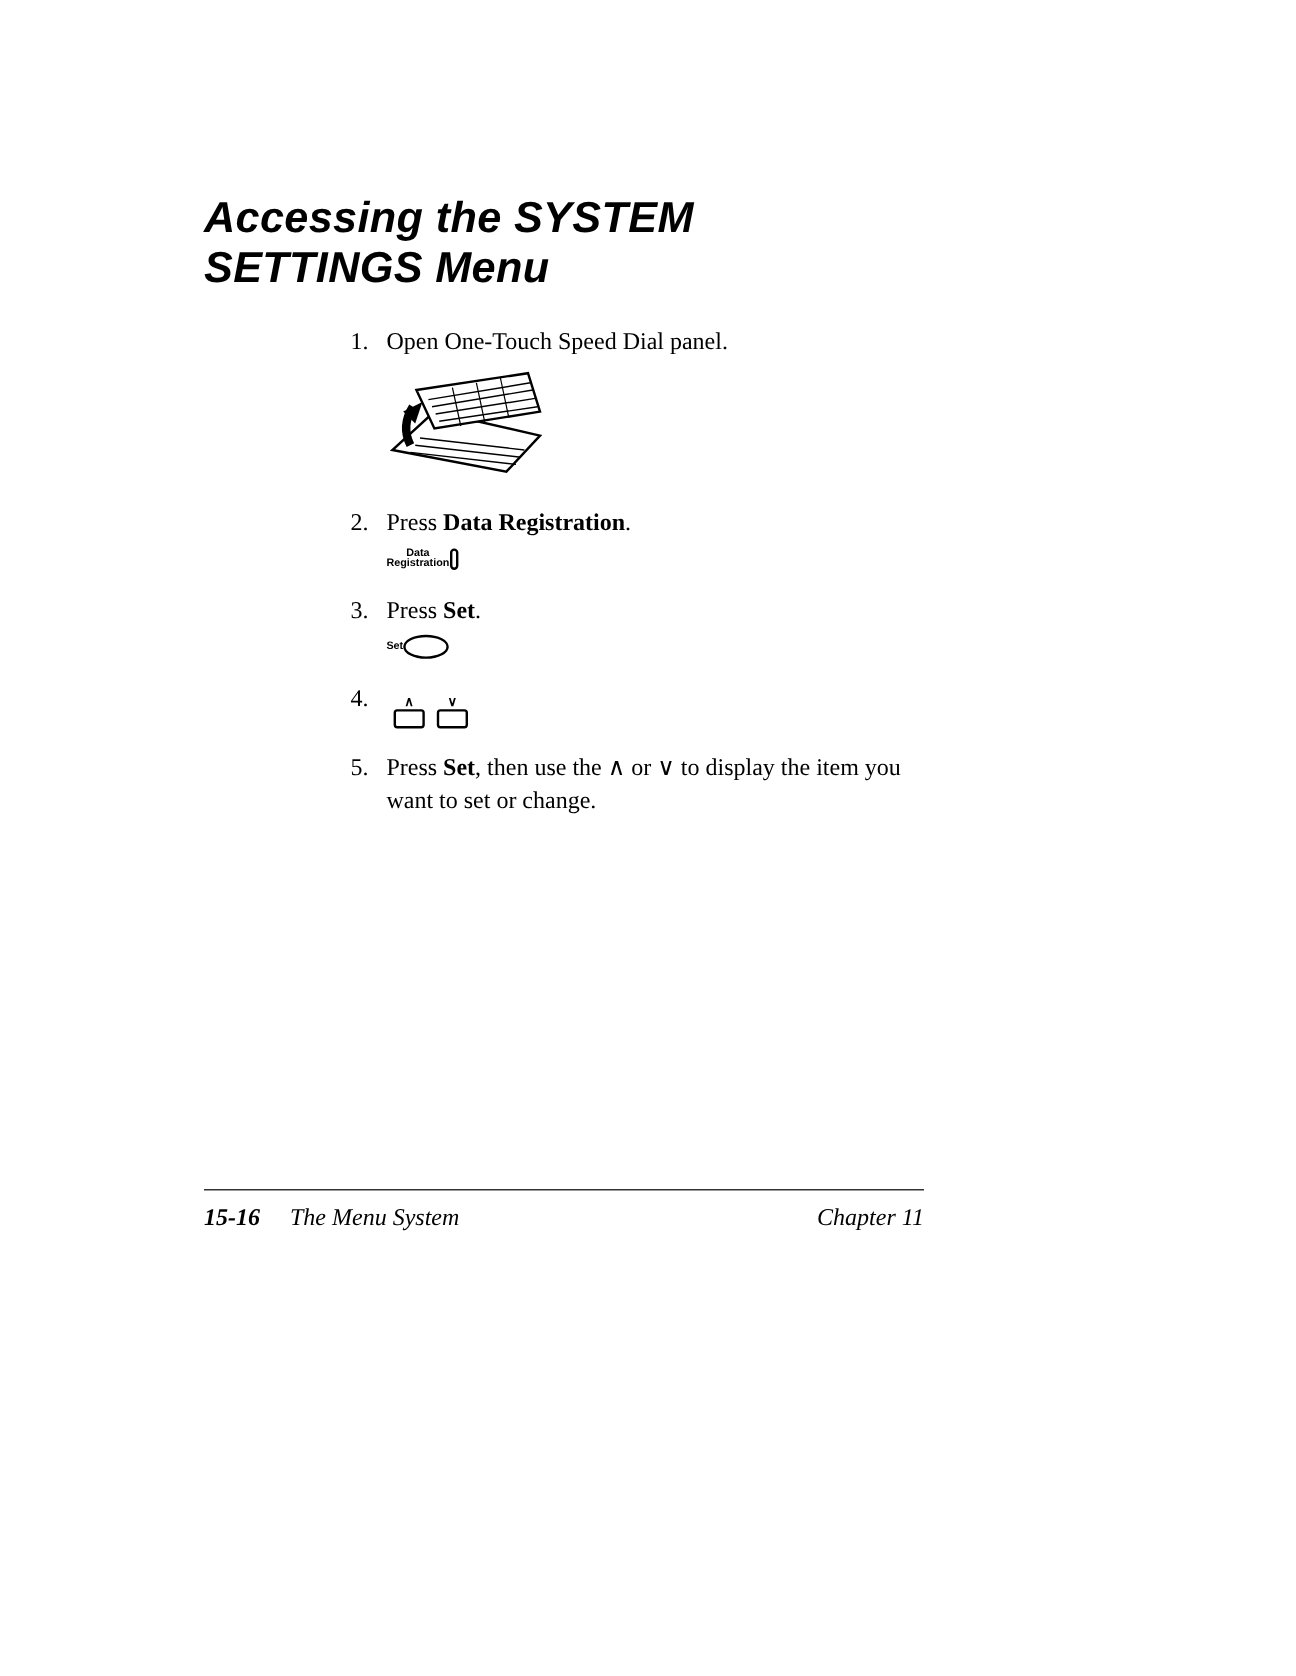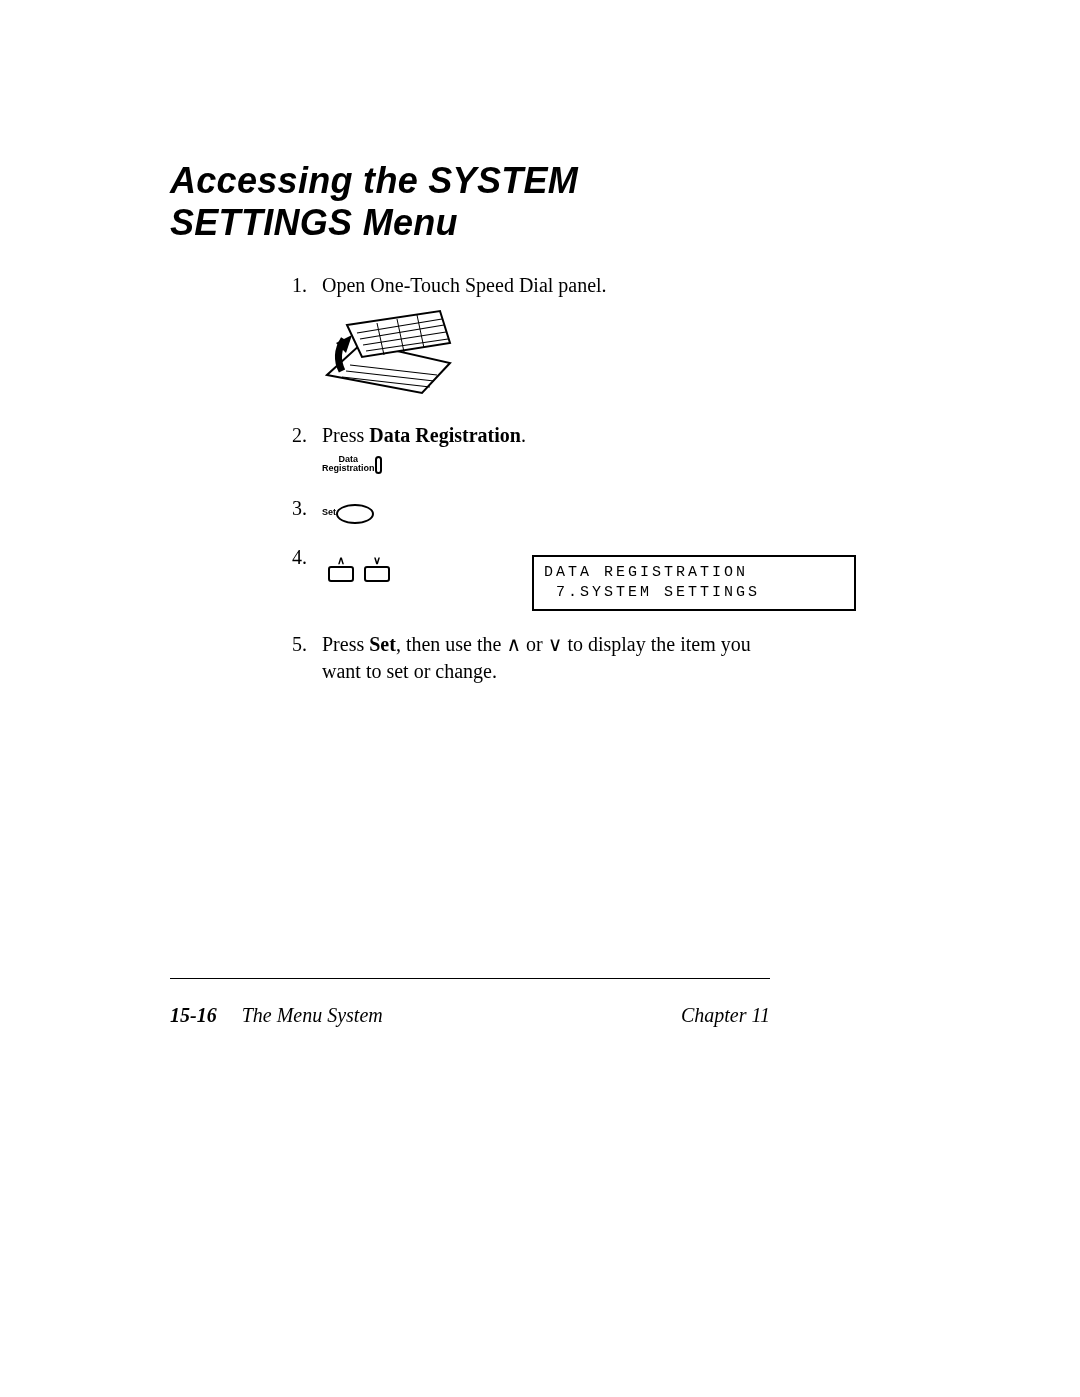--- a/index.html
+++ b/index.html
@@ -112,21 +112,21 @@
     background: #fff;
   }
   b { font-weight: 700; }
 
   .footer {
     position: absolute;
     left: 170px;
     right: 170px;
     bottom: 370px;
     border-top: 1.5px solid #000;
-    padding-top: 25px;
+    padding-top: 12px;
     display: flex;
     justify-content: space-between;
     font-style: italic;
     font-size: 20px;
   }
   .footer .page-num { font-weight: 700; }
   .arrow-inline { font-family: Arial, sans-serif; }
 </style>
 </head>
 <body>
@@ -184,20 +184,23 @@
                 <div class="btn-rect"></div>
               </div>
             </div>
             <div class="fill"></div>
           </div>
         </div>
       </li>
 
       <li>
         <div class="step-inner">
+          <span>
+            <span>Press </span><b>Set</b><span>.</span>
+          </span>
           <div class="row">
             <div class="icon-col">
               <div class="btn-label-stack">
                 <div class="btn-mini-label">Set</div>
                 <div class="btn-oval"></div>
               </div>
             </div>
             <div class="fill"></div>
           </div>
         </div>
@@ -212,22 +215,20 @@
                   <div class="btn-arrow-sym">∧</div>
                   <div class="btn-rect-sm"></div>
                 </div>
                 <div class="btn-arrow-stack">
                   <div class="btn-arrow-sym">∨</div>
                   <div class="btn-rect-sm"></div>
                 </div>
               </div>
             </div>
             <div class="fill"></div>
-            <div class="lcd"><span>DATA REGISTRATION</span>
-<span> 7.SYSTEM SETTINGS</span></div>
           </div>
         </div>
       </li>
 
       <li>
         <span>
           <span>Press </span><b>Set</b><span>, then use the </span><span class="arrow-inline">∧</span><span> or </span><span class="arrow-inline">∨</span><span> to display the item you want to set or change.</span>
         </span>
       </li>
 

